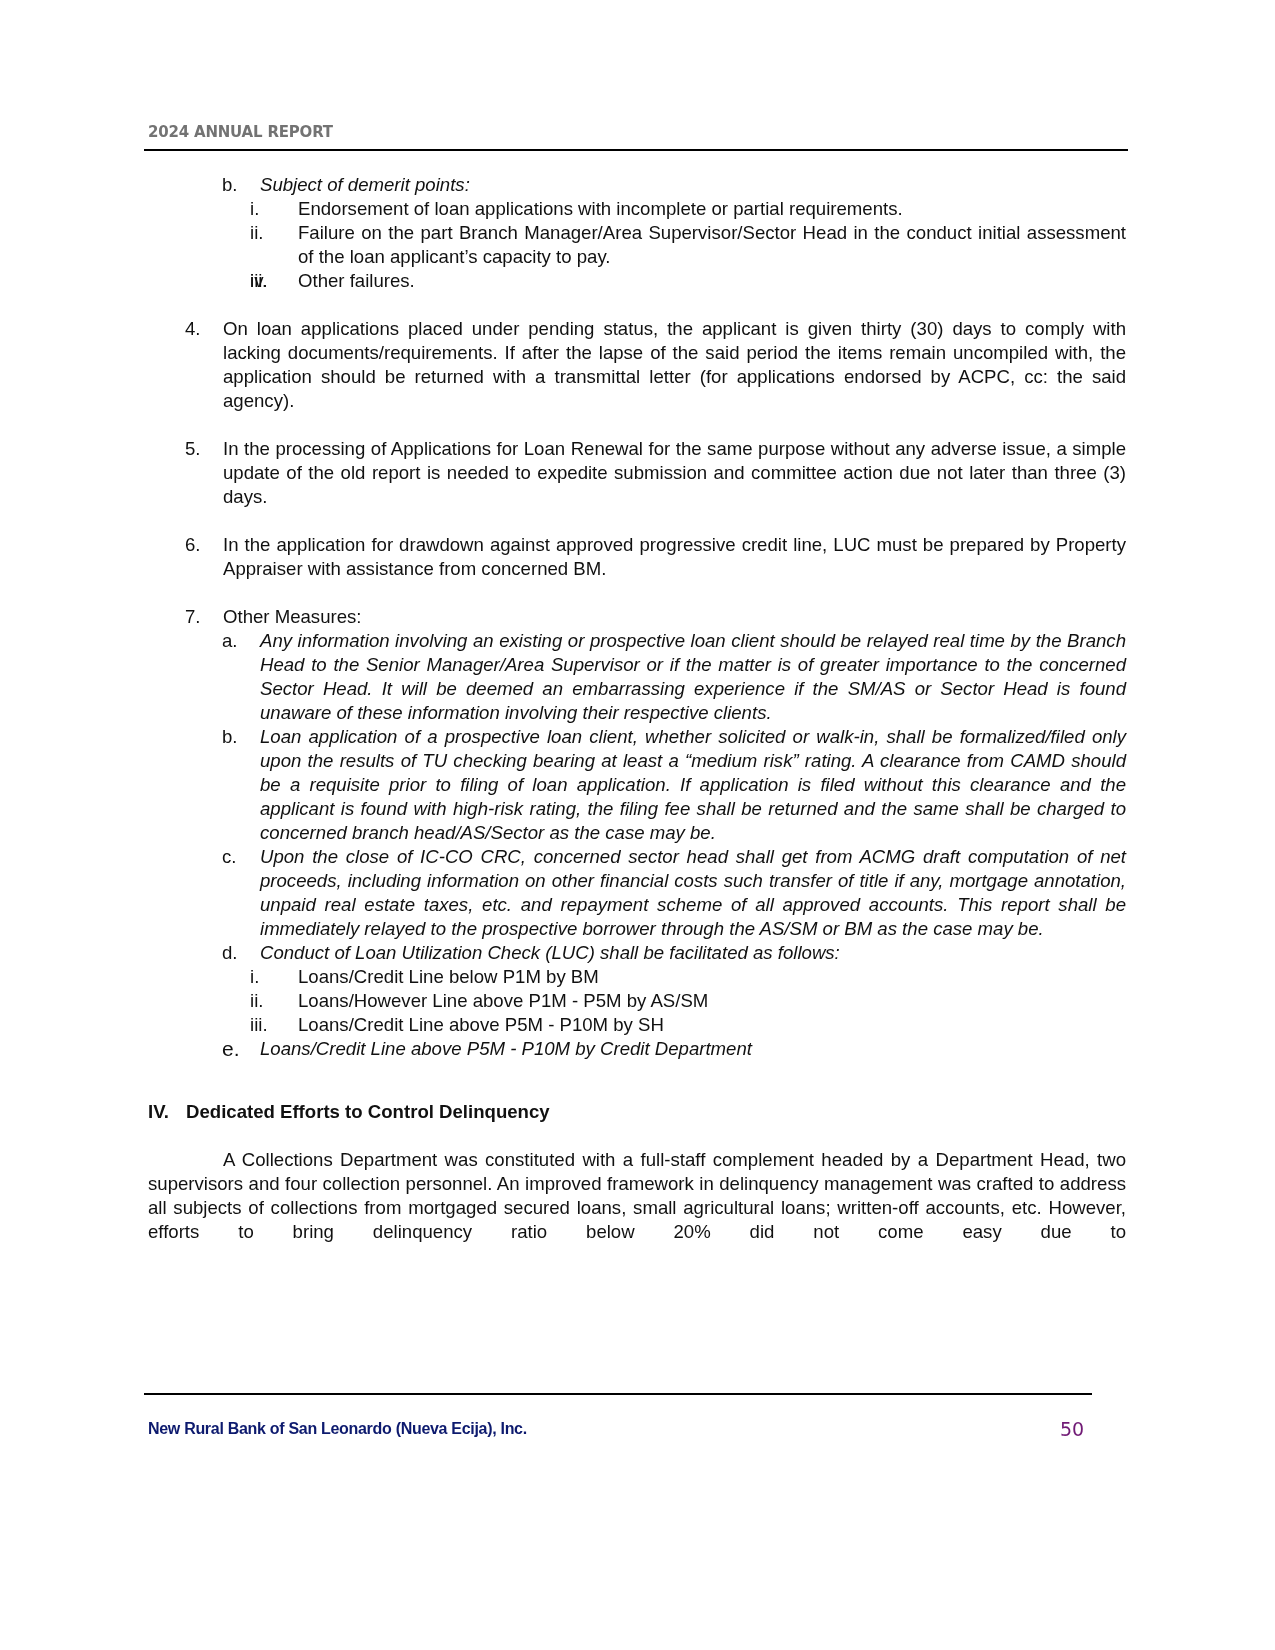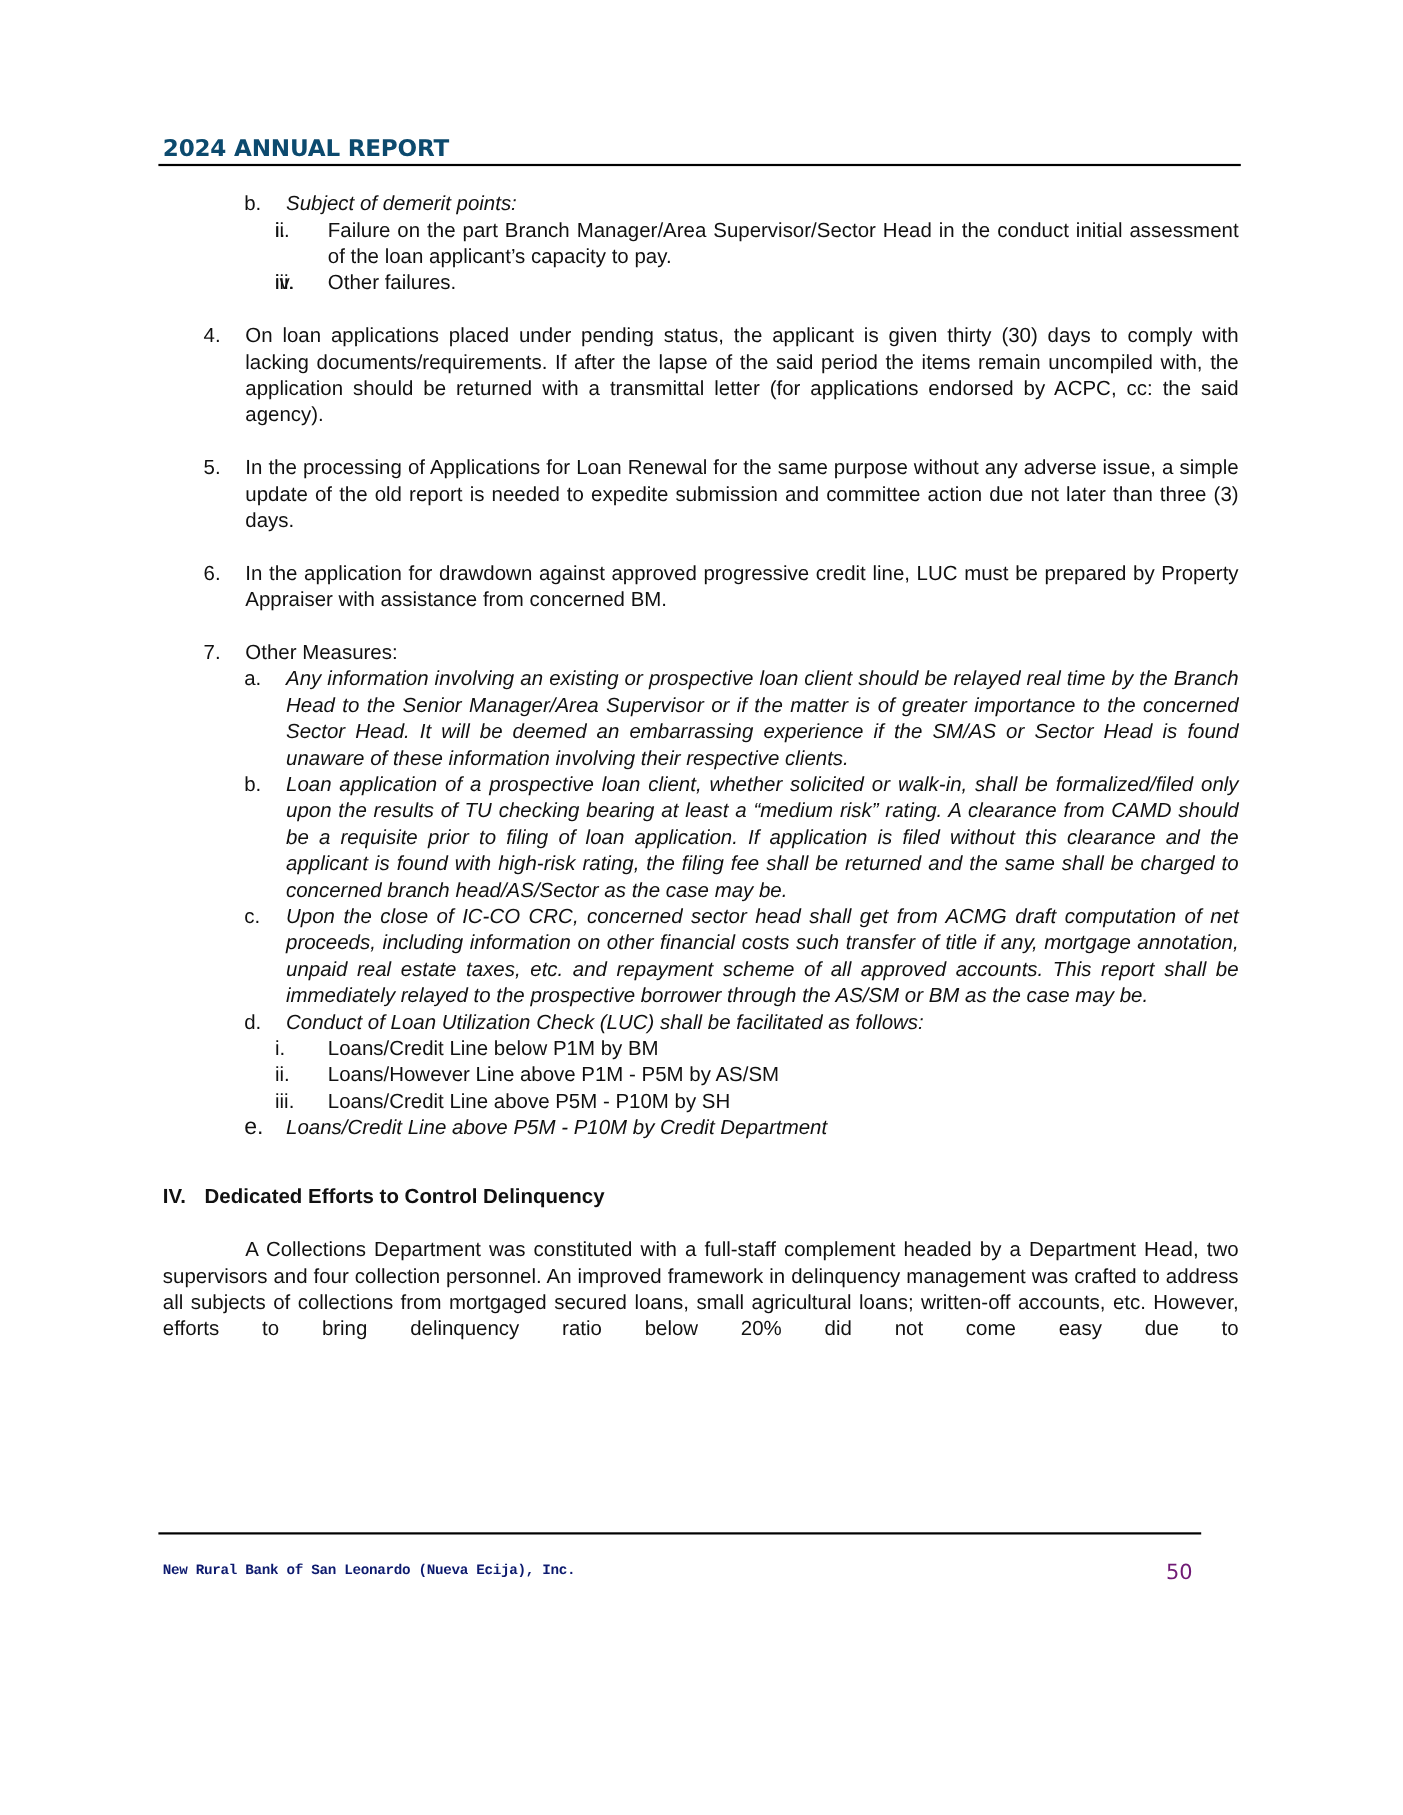--- a/index.html
+++ b/index.html
@@ -1,56 +1,57 @@
 <!DOCTYPE html>
 <html><head>
 <meta charset="utf-8">
 <style>
   html, body { margin: 0; padding: 0; background: #ffffff; }
   body { width: 1275px; height: 1650px; position: relative; overflow: hidden;
          font-family: "Liberation Sans", sans-serif; color: #111; }
   .hdr-title { position: absolute; left: 148px; top: 123px; font-family: "DejaVu Sans", sans-serif;
-               font-weight: bold; font-size: 21px; color: #0c4a6e; letter-spacing: -0.2px; }
+               font-weight: bold; font-size: 15px; color: #737373; letter-spacing: -0.2px; }
   .hdr-rule { position: absolute; left: 144px; top: 149px; width: 984px; height: 0;
               border-top: 2px solid #000; }
   .body { position: absolute; left: 148px; top: 173px; width: 978px; font-size: 18.6px; line-height: 24px; }
   .row { position: relative; text-align: justify; }
   .row .lbl { position: absolute; }
   .last { text-align-last: left; }
   .num > .lbl { left: 37px; }
   .num > .txt { margin-left: 75px; display: block; }
   .alpha > .lbl { left: 74px; }
   .alpha > .txt { margin-left: 112px; display: block; font-style: italic; }
   .roman > .lbl { left: 102px; width: 32px; text-align: right; }
   .roman > .txt { margin-left: 150px; display: block; }
   .gap { height: 24px; }
   .heading { font-weight: bold; }
   .heading .lbl { left: 0; }
   .heading .txt { margin-left: 38px; display: block; margin-top: 15px; }
   .para { text-indent: 75px; text-align: justify; }
   .ftr-rule { position: absolute; left: 144px; top: 1393px; width: 948px; height: 0;
               border-top: 2px solid #000; }
-  .ftr-org { position: absolute; left: 148px; top: 1420px; font-family: Liberation Mono, monospace;
-             font-weight: bold; font-size: 13px; color: #0d1a6e; letter-spacing: -0.3px; }
+  .ftr-org { position: absolute; left: 148px; top: 1420px; font-family: Liberation Sans, sans-serif;
+             font-weight: bold; font-size: 16px; color: #0d1a6e; letter-spacing: -0.3px; }
   .ftr-page { position: absolute; left: 1060px; top: 1418px; font-family: "DejaVu Sans", sans-serif;
               font-size: 19px; color: #701a75; }
 </style>
 </head>
 <body>
 
 <div class="hdr-title">2024 ANNUAL REPORT</div>
 <div class="hdr-rule"></div>
 
 <div class="body">
   <div class="row alpha last">
     <span class="lbl">b.</span>
     <span class="txt">Subject of demerit points:</span>
   </div>
   <div class="row roman last">
     <span class="lbl">i.</span>
+    <span class="txt">Endorsement of loan applications with incomplete or partial requirements.</span>
   </div>
   <div class="row roman last">
     <span class="lbl">ii.</span>
     <span class="txt">Failure on the part Branch Manager/Area Supervisor/Sector Head in the conduct initial assessment of the loan applicant’s capacity to pay.</span>
   </div>
   <div class="row roman last">
     <span class="lbl">iii.</span>
   </div>
   <div class="row roman last">
     <span class="lbl">iv.</span>

